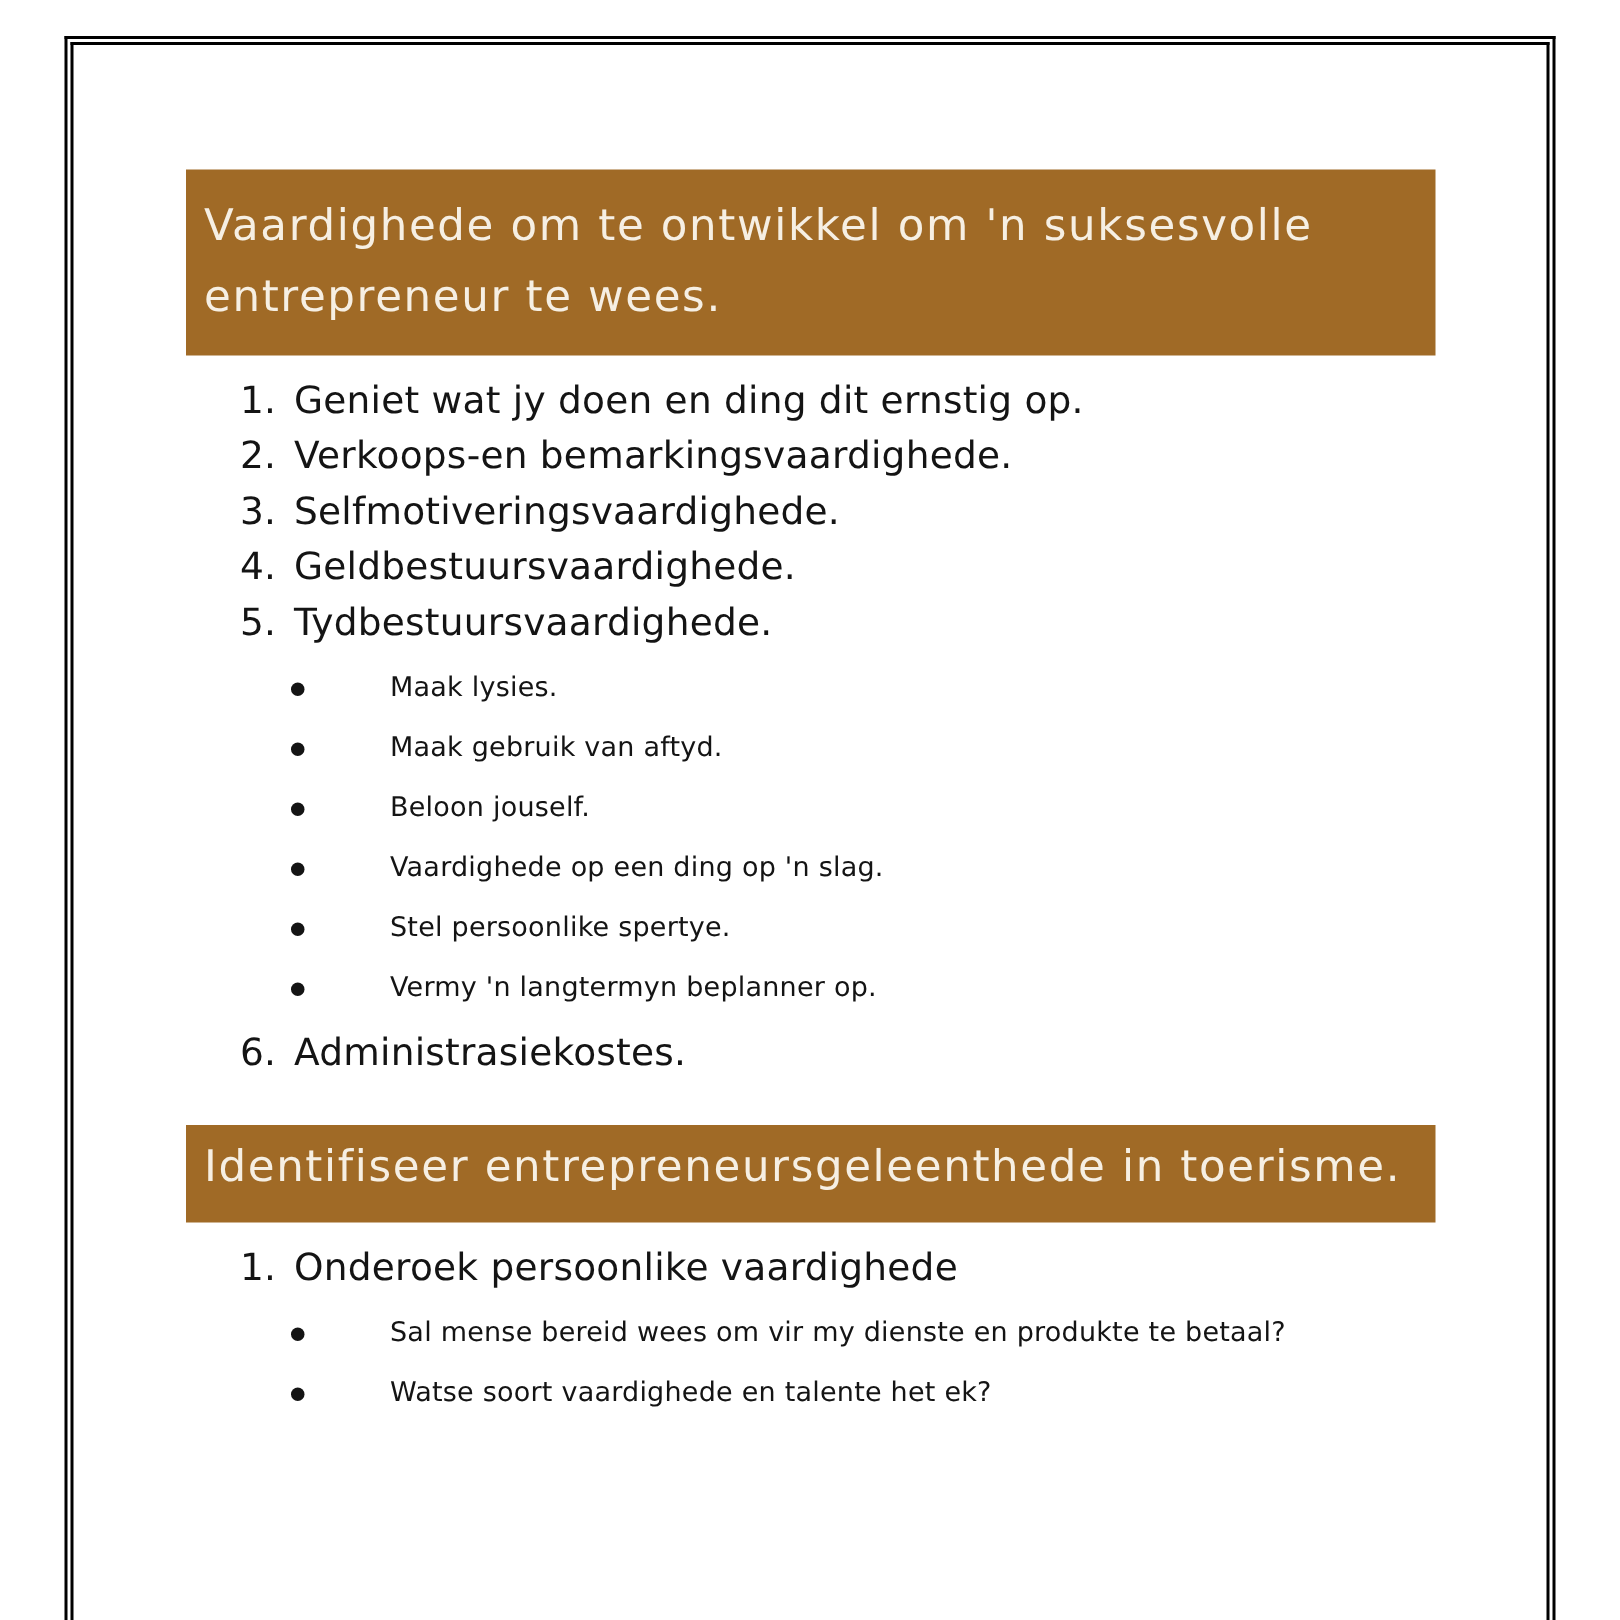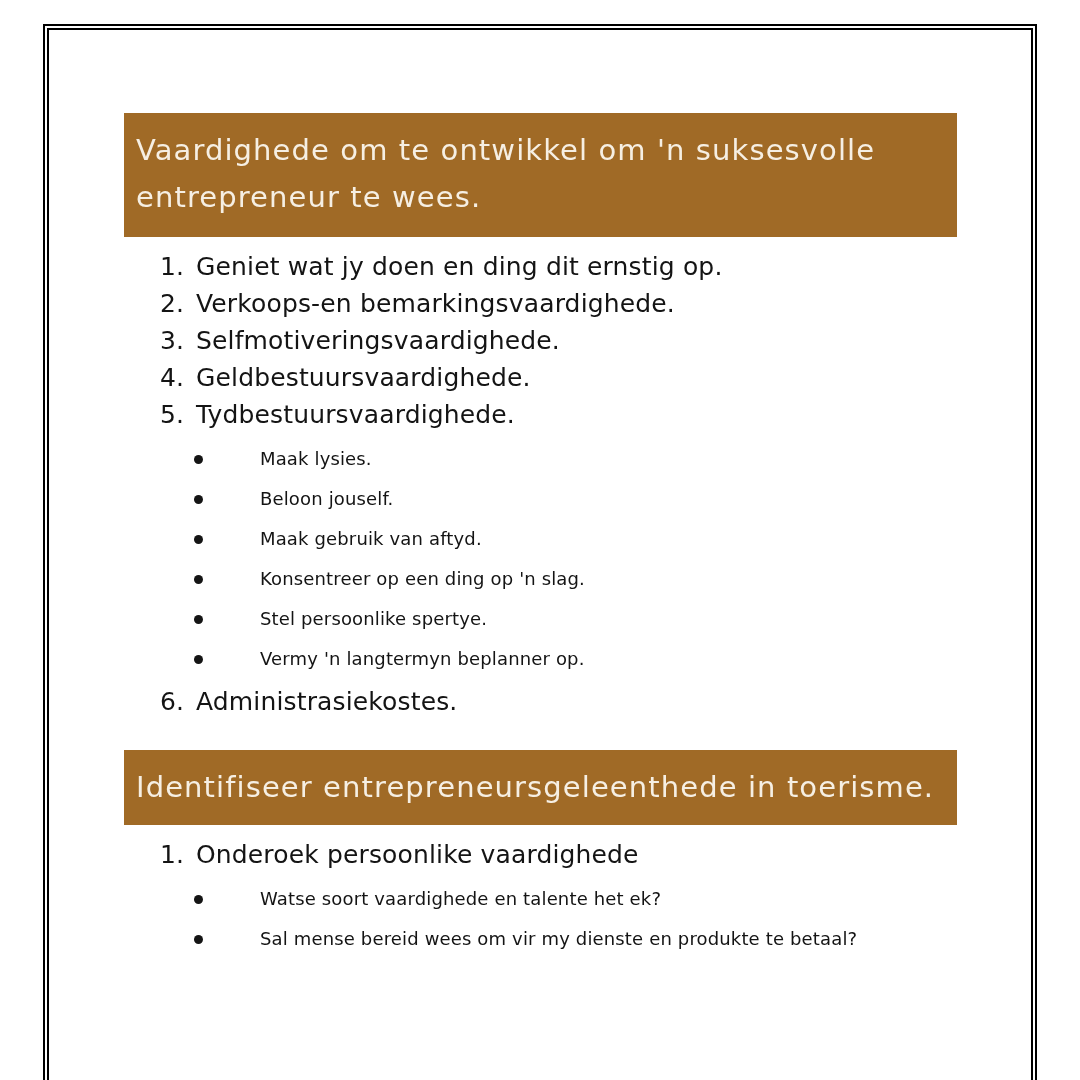--- a/index.html
+++ b/index.html
@@ -52,21 +52,21 @@
     left: 124px;
     top: 113px;
     width: 833px;
   }
 
   
   .banner {
     background: #a06a26;
     color: #f6efe3;
     box-sizing: border-box;
-    padding: 14px 12px 14px 12px;
+    padding: 4px 12px 14px 12px;
     font-family: "DejaVu Sans", sans-serif;
     font-size: 29px;
     line-height: 47px;
     letter-spacing: 1.1px;
     font-weight: 400;
   }
   .banner.two-line {
     padding: 14px 12px 16px 12px;
   }
 
@@ -168,29 +168,29 @@
         </li>
       </ol>
 
       <ul class="bullist">
         <li class="bul-item">
           <span class="dot"></span>
           <span class="bul-text">Maak lysies.</span>
         </li>
         <li class="bul-item">
           <span class="dot"></span>
+          <span class="bul-text">Maak gebruik van aftyd.</span>
+        </li>
+        <li class="bul-item">
+          <span class="dot"></span>
           <span class="bul-text">Beloon jouself.</span>
         </li>
         <li class="bul-item">
           <span class="dot"></span>
-          <span class="bul-text">Maak gebruik van aftyd.</span>
-        </li>
-        <li class="bul-item">
-          <span class="dot"></span>
-          <span class="bul-text">Konsentreer op een ding op 'n slag.</span>
+          <span class="bul-text">Vaardighede op een ding op 'n slag.</span>
         </li>
         <li class="bul-item">
           <span class="dot"></span>
           <span class="bul-text">Stel persoonlike spertye.</span>
         </li>
         <li class="bul-item">
           <span class="dot"></span>
           <span class="bul-text">Vermy 'n langtermyn beplanner op.</span>
         </li>
       </ul>
@@ -215,24 +215,24 @@
       <ol class="numlist">
         <li class="num-item">
           <span class="marker">1.</span>
           <span class="num-text">Onderoek persoonlike vaardighede</span>
         </li>
       </ol>
 
       <ul class="bullist">
         <li class="bul-item">
           <span class="dot"></span>
+          <span class="bul-text">Sal mense bereid wees om vir my dienste en produkte te betaal?</span>
+        </li>
+        <li class="bul-item">
+          <span class="dot"></span>
           <span class="bul-text">Watse soort vaardighede en talente het ek?</span>
-        </li>
-        <li class="bul-item">
-          <span class="dot"></span>
-          <span class="bul-text">Sal mense bereid wees om vir my dienste en produkte te betaal?</span>
         </li>
       </ul>
 
     </div>
 
   </div>
 </div>
 
 </body></html>

